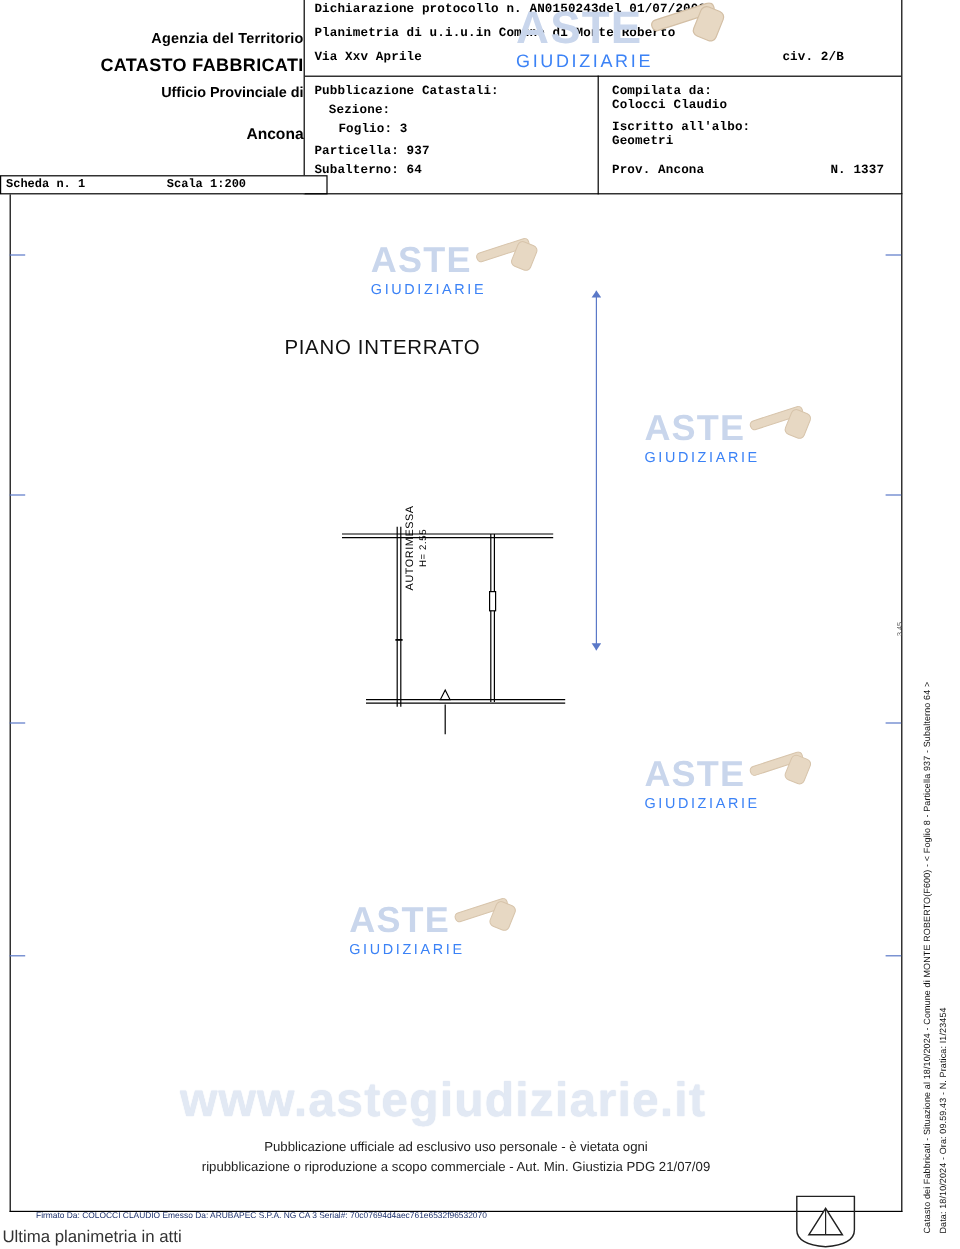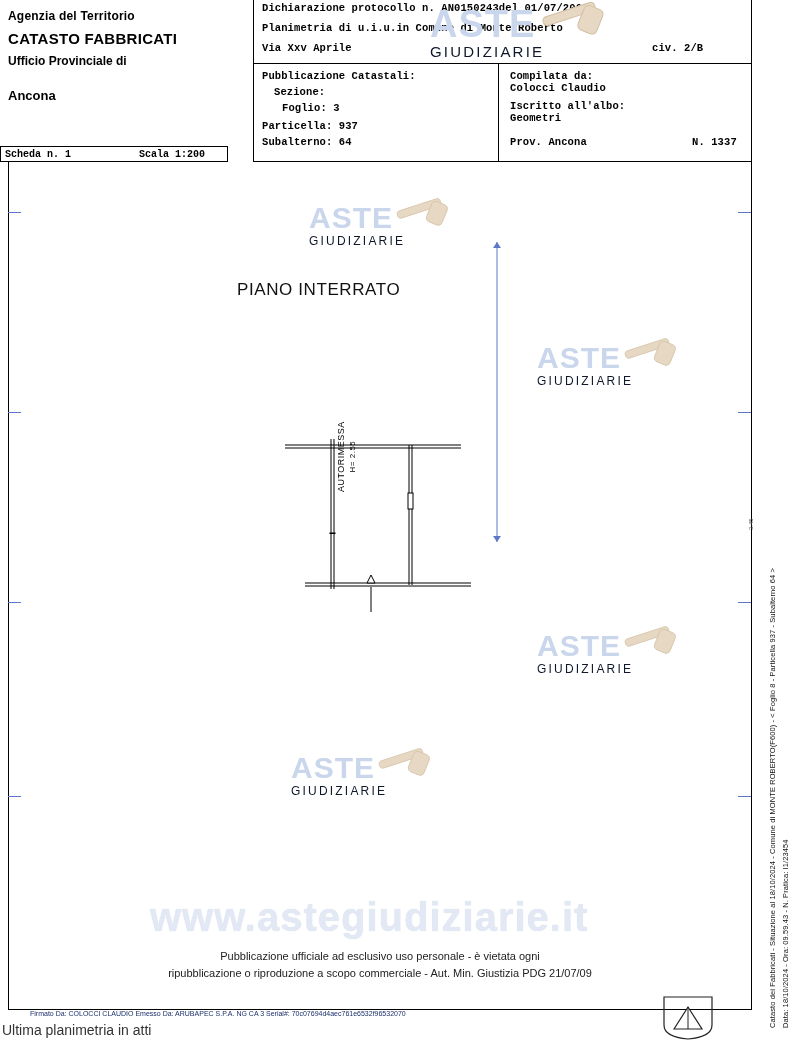--- a/index.html
+++ b/index.html
@@ -27,22 +27,22 @@
   .hdr-left {
     position: absolute;
     left: 0;
     top: 0;
     width: 246px;
     height: 162px;
     box-sizing: border-box;
     border-right: 1px solid #000;
   }
   .hdr-left-inner {
-    text-align: left;
-    padding-top: 8px;
+    text-align: right;
+    padding-top: 24px;
     line-height: 1.45;
   }
   .agenzia {
     font-size: 12px;
     font-weight: bold;
     letter-spacing: 0.2px;
   }
   .catasto {
     font-size: 15px;
     font-weight: bold;
@@ -56,21 +56,21 @@
   }
   .citta {
     font-size: 13px;
     font-weight: bold;
     margin-top: 16px;
   }
   .scheda-bar {
     position: absolute;
     left: -8px;
     top: 146px;
-    width: 228px;
+    width: 273px;
     height: 16px;
     box-sizing: border-box;
     border: 1px solid #000;
     background: #fff;
     font-family: "Liberation Mono", monospace;
     font-size: 10px;
     font-weight: bold;
     display: flex;
     align-items: center;
   }
@@ -171,21 +171,21 @@
   }
   .wm-text {
     font-family: "Liberation Sans", sans-serif;
     font-weight: bold;
     color: #c9d6ec;
     letter-spacing: 1px;
     line-height: 0.95;
   }
   .wm-sub {
     font-family: "Liberation Sans", sans-serif;
-    color: #0f172a;
+    color: #3b82f6;
     letter-spacing: 2.2px;
     line-height: 1;
   }
   .gavel {
     position: absolute;
   }
 
   .wm-big {
     position: absolute;
     left: 150px;

